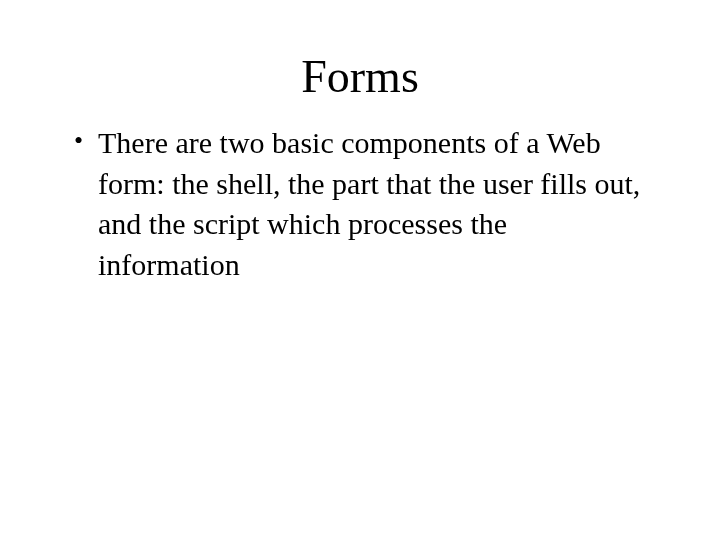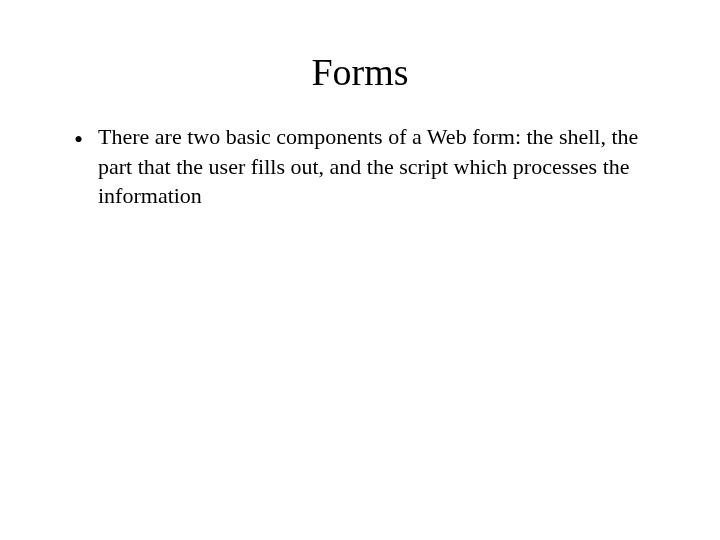--- a/index.html
+++ b/index.html
@@ -6,35 +6,35 @@
     body {
       width: 720px;
       height: 540px;
       background: #ffffff;
       font-family: "Times New Roman", Times, serif;
       color: #000;
       padding: 50px 60px 40px 60px;
     }
     .title {
       text-align: center;
-      font-size: 38px;
+      font-size: 46px;
       font-weight: normal;
-      margin-bottom: 28px;
+      margin-bottom: 20px;
     }
     .content {
       padding-left: 10px;
       padding-right: 10px;
     }
     ul.bullets {
       list-style: none;
       padding-left: 0;
     }
     ul.bullets li {
       position: relative;
-      font-size: 22px;
+      font-size: 30px;
       line-height: 1.35;
       padding-left: 28px;
       margin-bottom: 0;
     }
     ul.bullets li::before {
       content: "•";
       position: absolute;
       left: 4px;
       top: 0;
       font-size: 26px;

